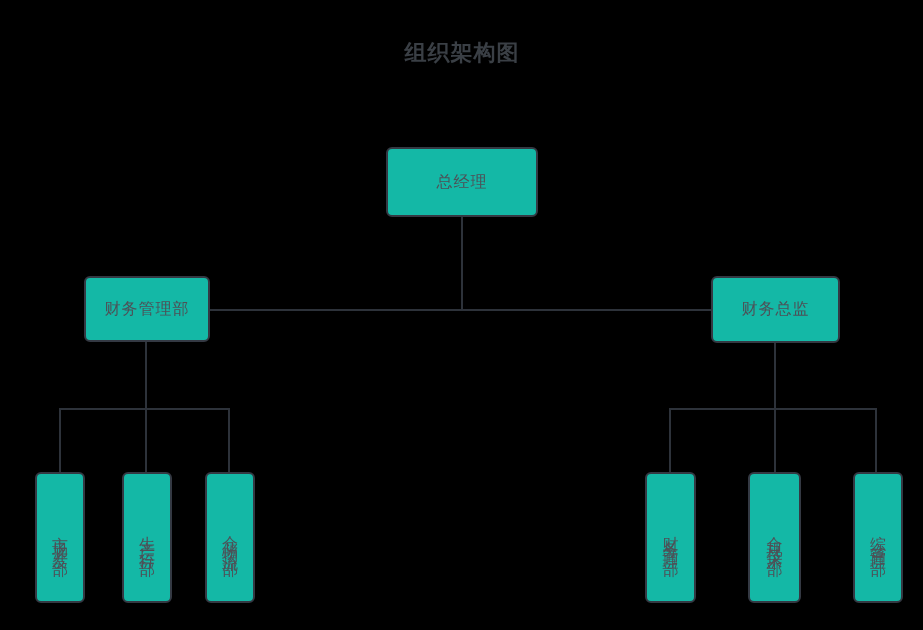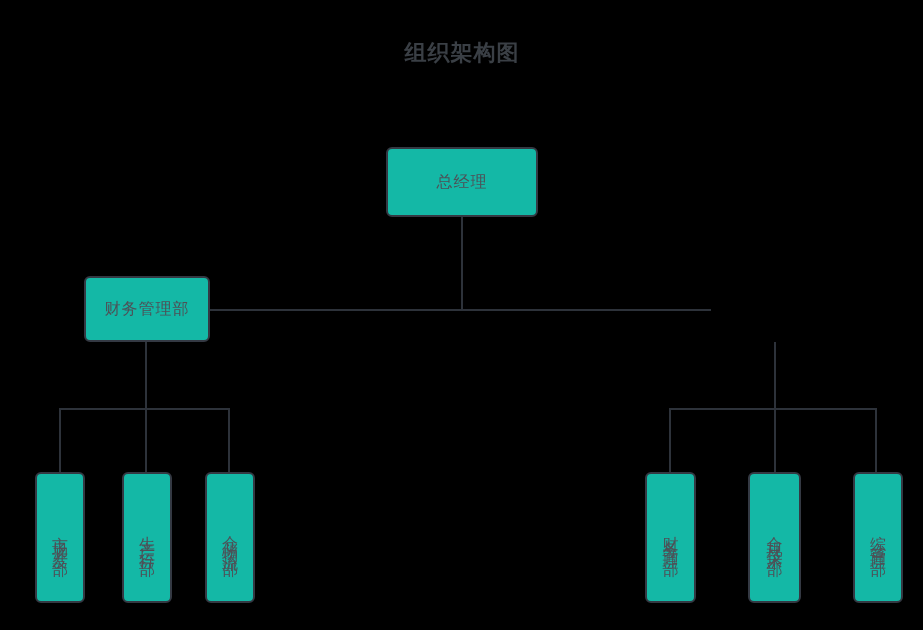--- a/index.html
+++ b/index.html
@@ -93,20 +93,23 @@
   <div class="line v" id="edge-drop-right-2"></div>
   <div class="line v" id="edge-drop-right-3"></div>
 
   <div class="node" id="node-ceo">
     <span class="label">总经理</span>
   </div>
 
   <div class="node" id="node-deputy-gm">
     <span class="label">财务管理部</span>
   </div>
+  <div class="node" id="node-finance-director">
+    <span class="label">财务总监</span>
+  </div>
 
   <div class="node vert" id="node-market-dev">
     <span class="label">市场开发部</span>
   </div>
   <div class="node vert" id="node-production-ops">
     <span class="label">生产运行部</span>
   </div>
   <div class="node vert" id="node-warehouse-logistics">
     <span class="label">仓储物流部</span>
   </div>

